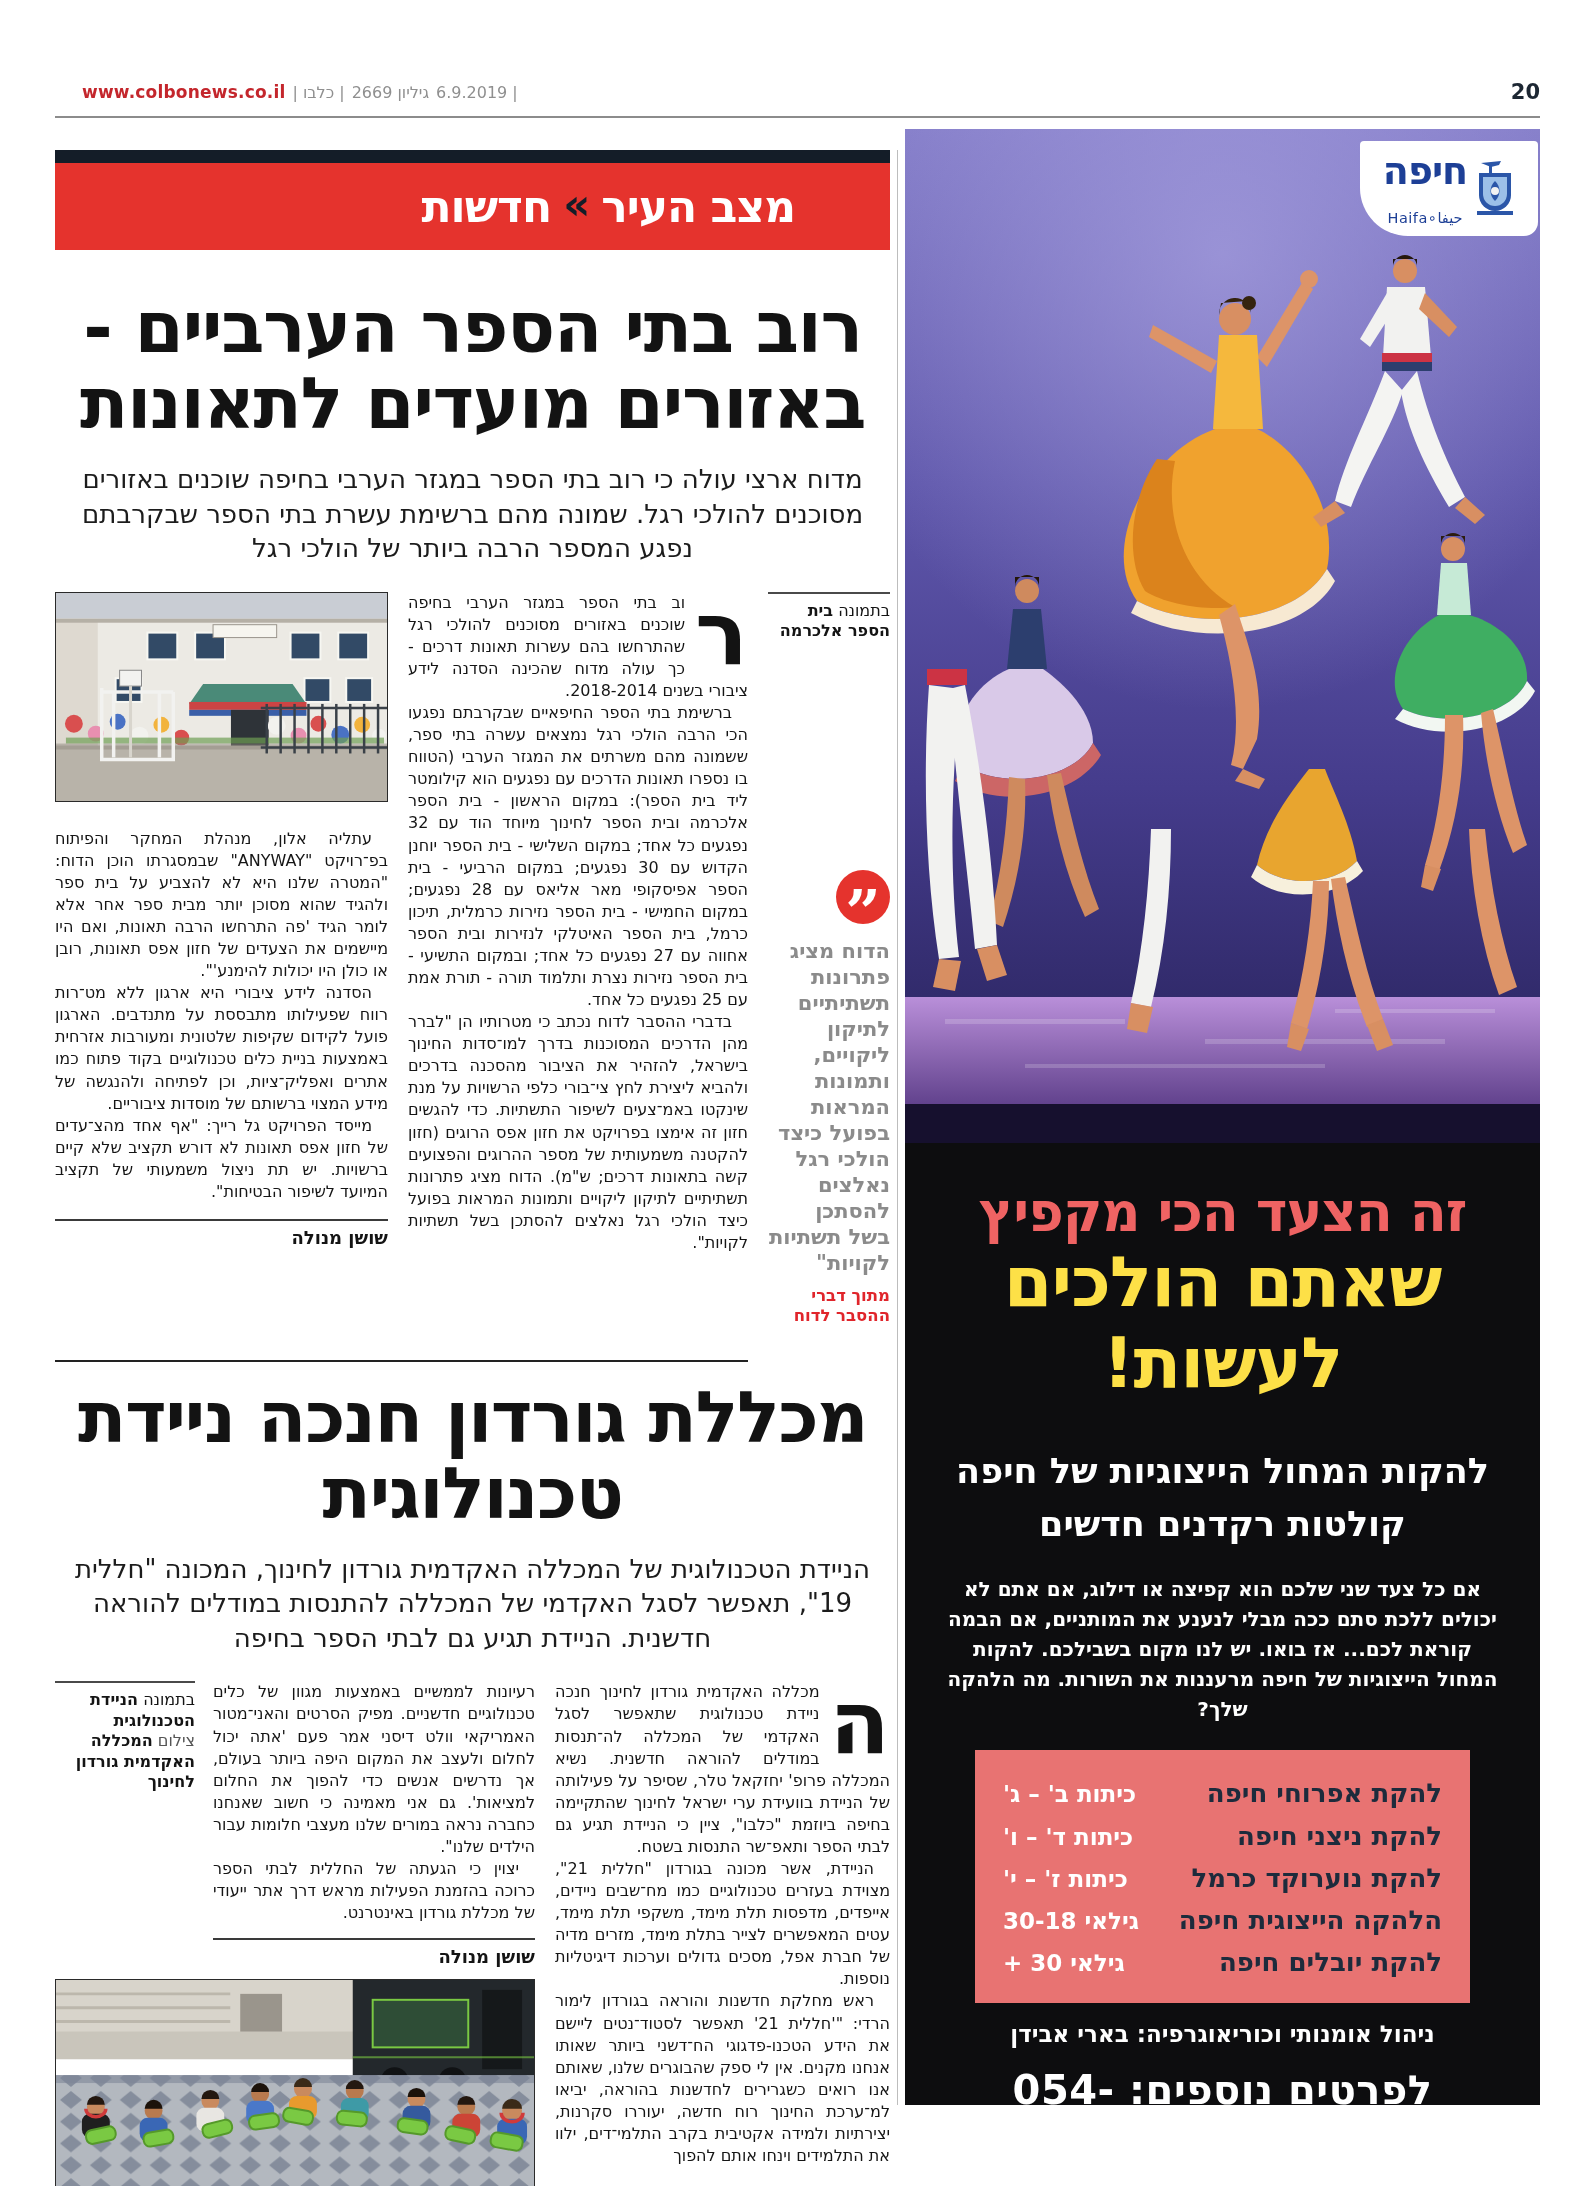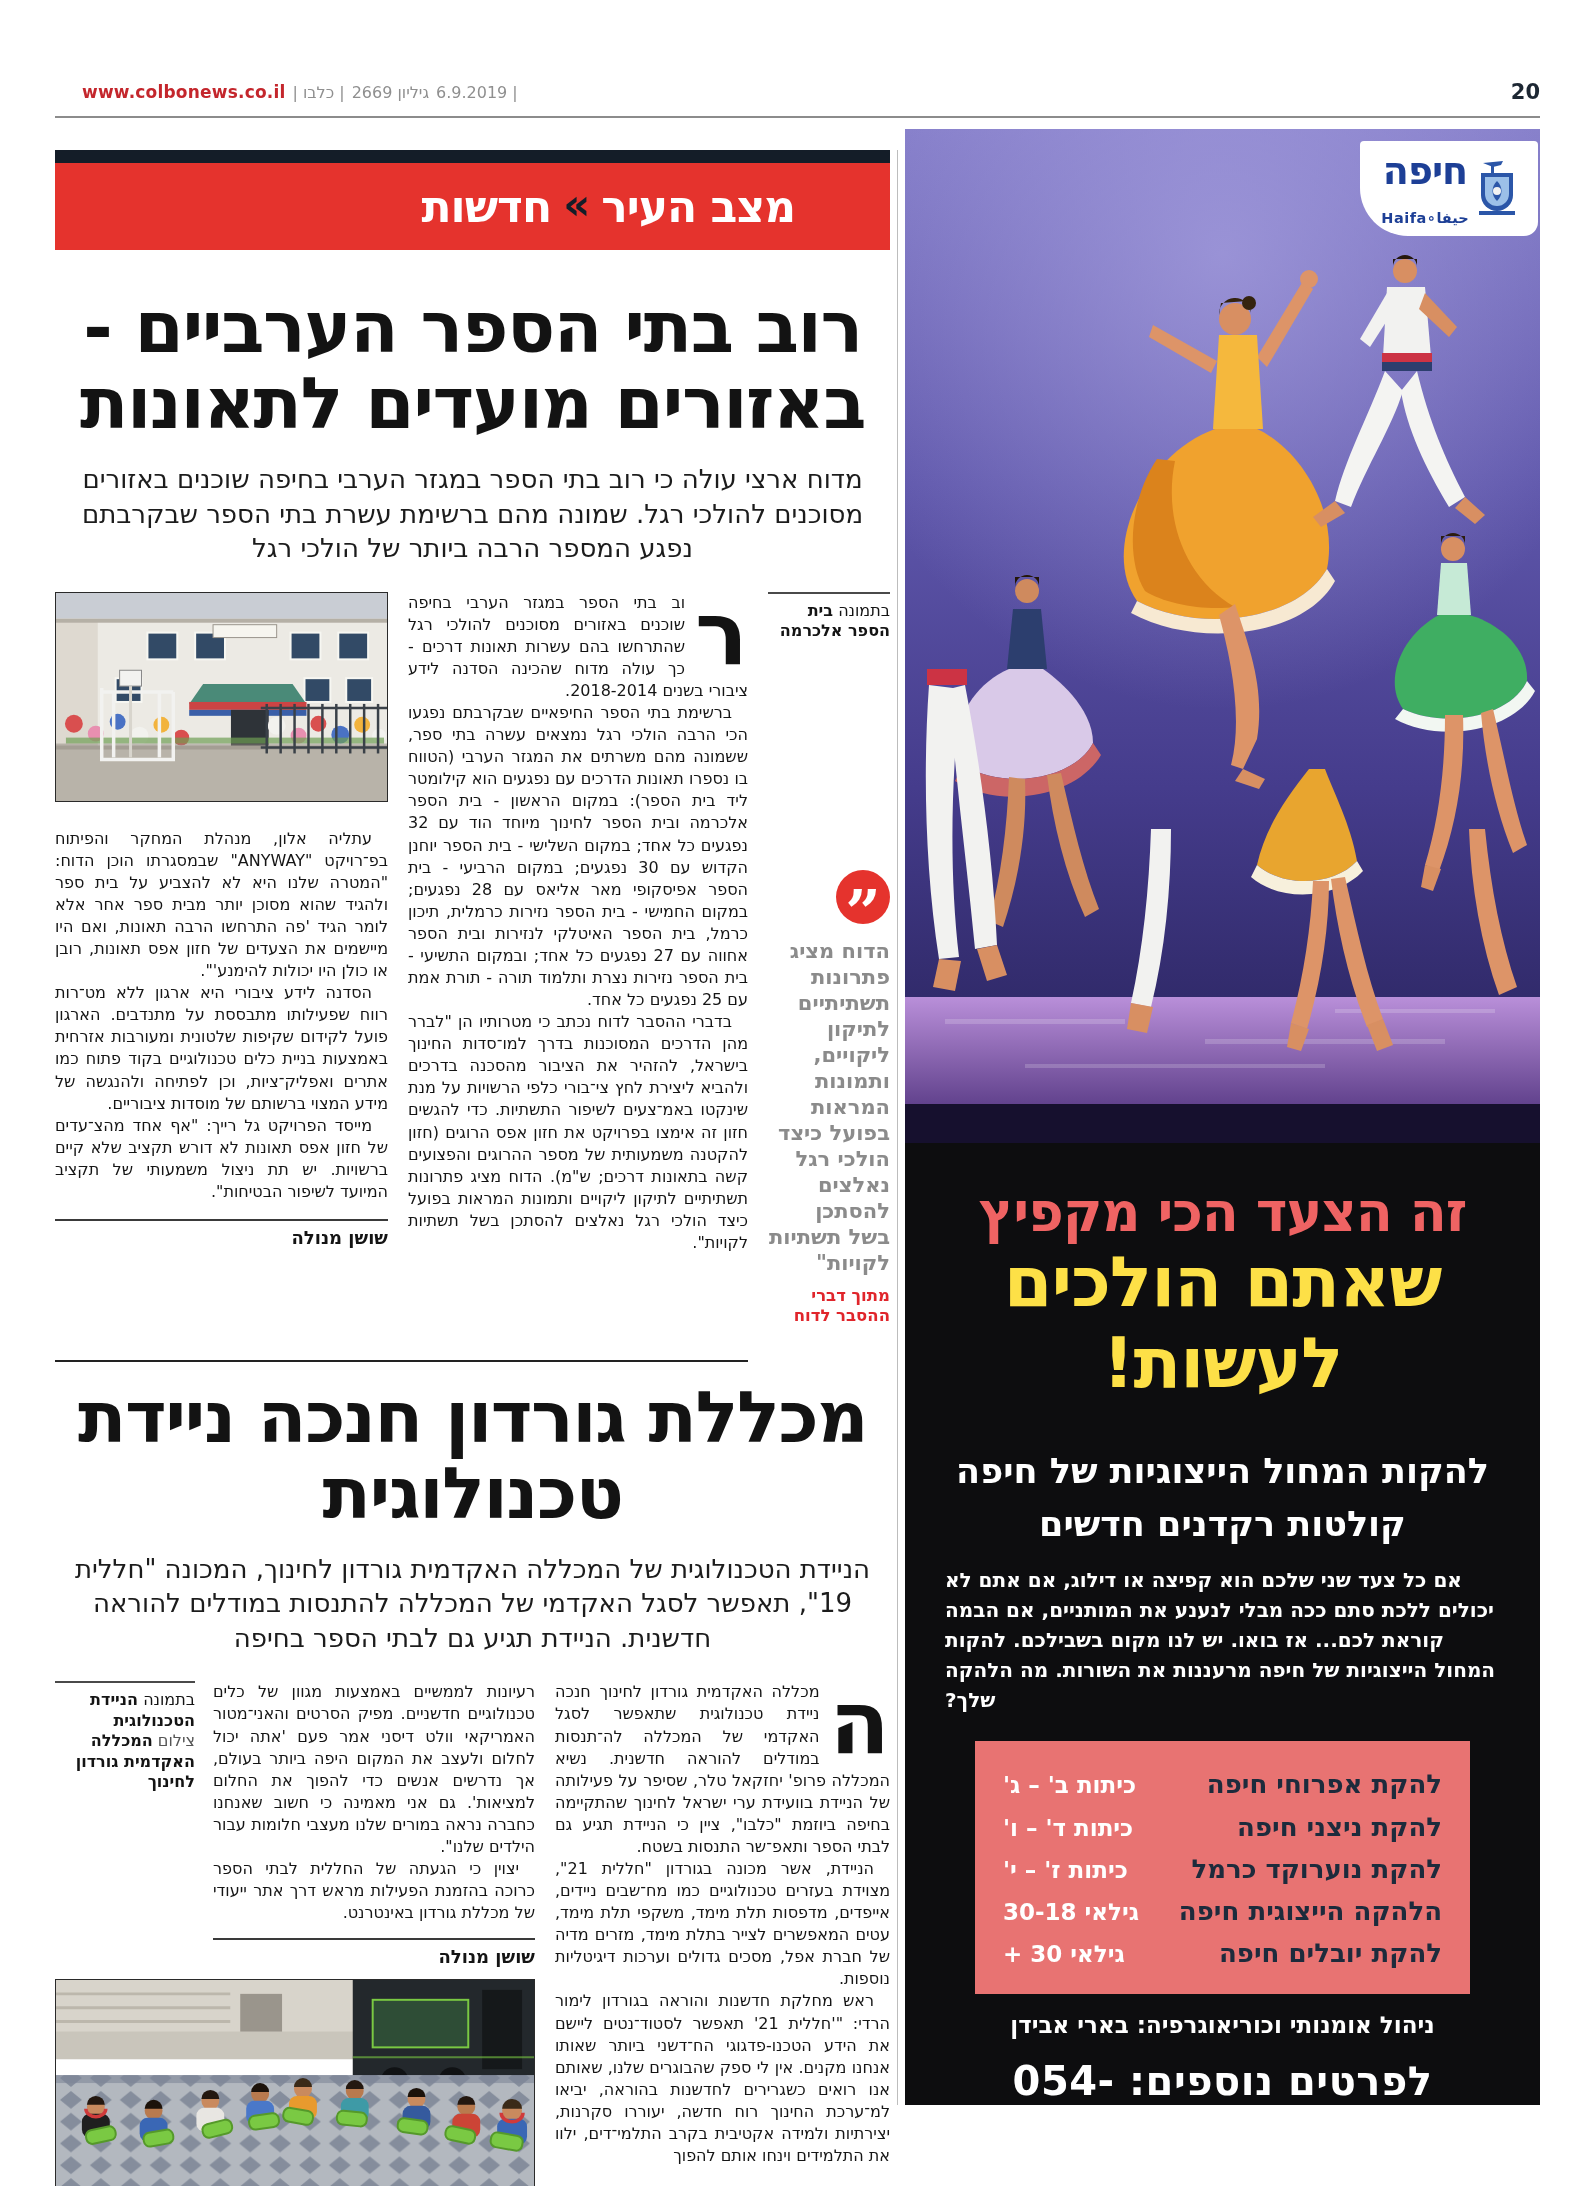--- a/index.html
+++ b/index.html
@@ -75,27 +75,27 @@
 
   
   .ad { position:absolute; left:905px; top:129px; width:635px; height:1976px; background:#0d0d0f; }
   .ad-visual { position:relative; width:635px; height:1014px; overflow:hidden; }
   .ad-visual svg { display:block; }
   .haifa-box { position:absolute; top:12px; right:2px; width:178px; height:95px; background:#fff;
                border-radius:4px 4px 14px 48px; display:flex; align-items:center; justify-content:center;
                gap:8px; direction:rtl; }
   .haifa-text { text-align:center; color:#1d3f96; }
   .haifa-he { font-size:38px; font-weight:800; line-height:1; letter-spacing:-1px; }
-  .haifa-latin { font-size:14.5px; font-weight:bold; margin-top:20px; letter-spacing:.5px; direction:ltr; }
+  .haifa-latin { font-size:14.5px; font-weight:normal; margin-top:20px; letter-spacing:.5px; direction:ltr; }
 
   .ad-black { padding:40px 38px 0; color:#fff; }
   .ad-title-red { text-align:center; font-size:54px; font-weight:800; color:#ef6363; letter-spacing:-1px; line-height:1.1; }
   .ad-title-white { text-align:center; font-size:70px; font-weight:800; color:#fde047; letter-spacing:-1px; line-height:1.15; }
   .ad-sub { margin-top:42px; text-align:center; font-size:35px; font-weight:800; line-height:1.5; }
-  .ad-body { margin:15px 2px 0; font-size:20px; font-weight:bold; line-height:1.5; text-align:left; }
+  .ad-body { margin:24px 2px 0; font-size:20px; font-weight:bold; line-height:1.5; text-align:center; }
 
   .ad-table { margin:26px 32px 0; background:#e87372; padding:22px 28px 20px; }
   .ad-row { display:flex; justify-content:space-between; align-items:baseline; line-height:1.62; }
   .ad-row .g-name { font-size:26px; font-weight:800; color:#1d2b3c; }
   .ad-row .g-ages { font-size:23px; font-weight:800; color:#fff; }
 
   .ad-credit { margin-top:18px; text-align:center; font-size:23px; font-weight:800; }
   .ad-phone { margin-top:20px; text-align:center; font-size:40px; font-weight:800; letter-spacing:.5px; }
   .ad-site { margin-top:22px; font-size:18px; font-weight:bold; text-align:left; padding-left:8px; }
   .access-box { position:relative; margin:12px 6px 0 8px; border:3px solid #fff; min-height:56px;

